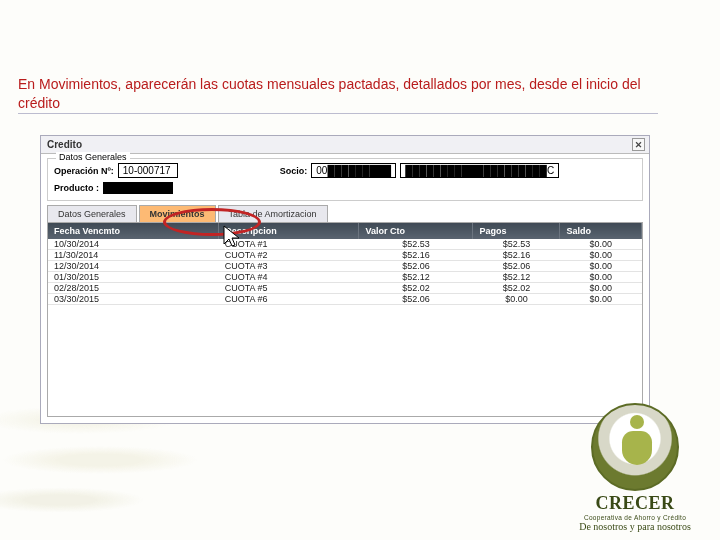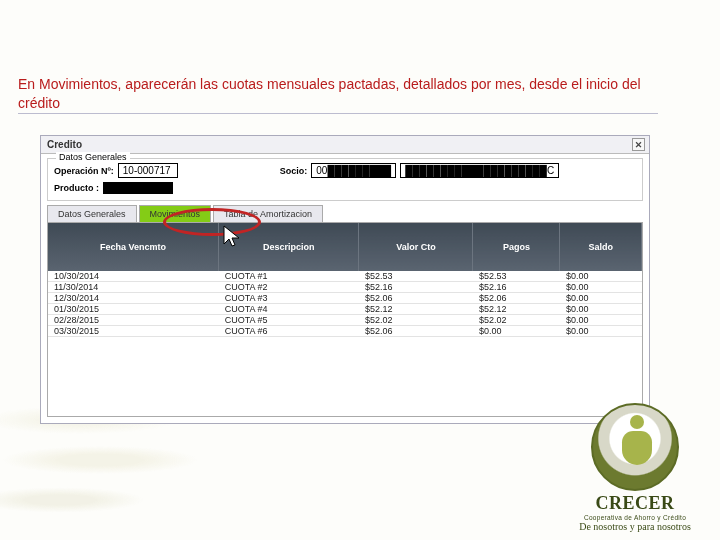--- a/index.html
+++ b/index.html
@@ -108,50 +108,50 @@
   .tab {
     border: 1px solid #aaa;
     border-bottom: none;
     background: #e8e8ee;
     padding: 3px 10px;
     margin-right: 2px;
     color: #333;
     position: relative;
   }
   .tab.active {
-    background: #84cc16;
-    font-weight: normal;
+    background: #fdba74;
+    font-weight: bold;
     z-index: 2;
   }
   .tab-body {
     margin: 0 6px 6px 6px;
     border: 1px solid #aaa;
     background: #fff;
     height: 195px;
     overflow: hidden;
   }
   table {
     width: 100%;
     border-collapse: collapse;
     font-size: 9px;
   }
   thead th {
     background: linear-gradient(#3f4a55, #5a6470);
     color: #fff;
     font-weight: bold;
-    text-align: center;
-    padding: 19px 6px;
+    text-align: left;
+    padding: 3px 6px;
     border-right: 1px solid #6c7580;
   }
   tbody td {
     padding: 0 6px;
     border-bottom: 1px solid #e3e3e3;
     color: #222;
   }
-  tbody td.num { text-align: left; }
+  tbody td.num { text-align: center; }
   
   .highlight-oval {
     position: absolute;
     top: 208px;
     left: 163px;
     width: 98px;
     height: 28px;
     border: 3px solid #c22424;
     border-radius: 50%;
     pointer-events: none;

